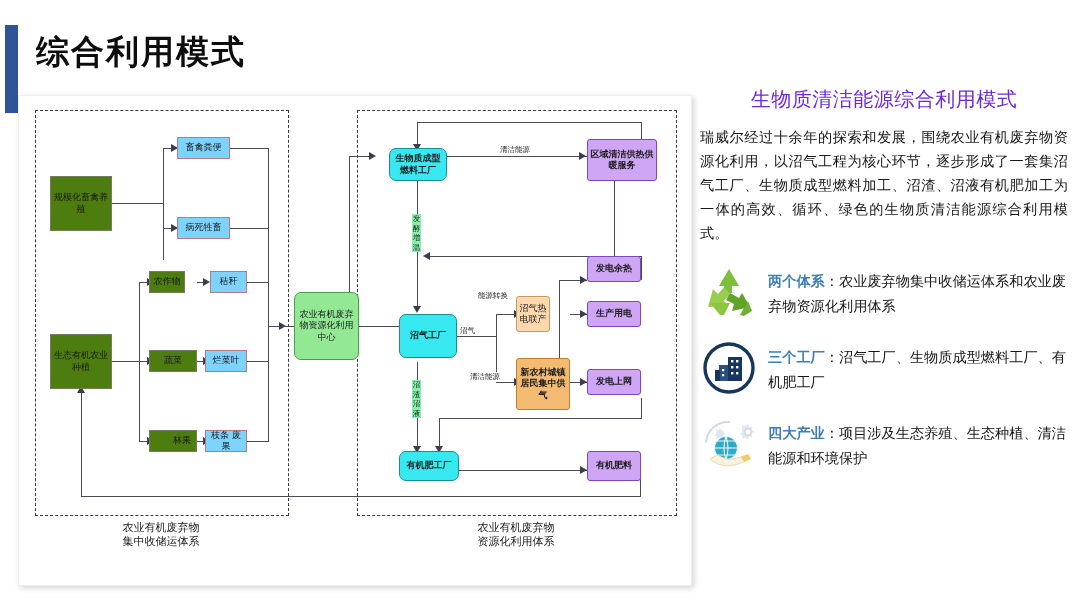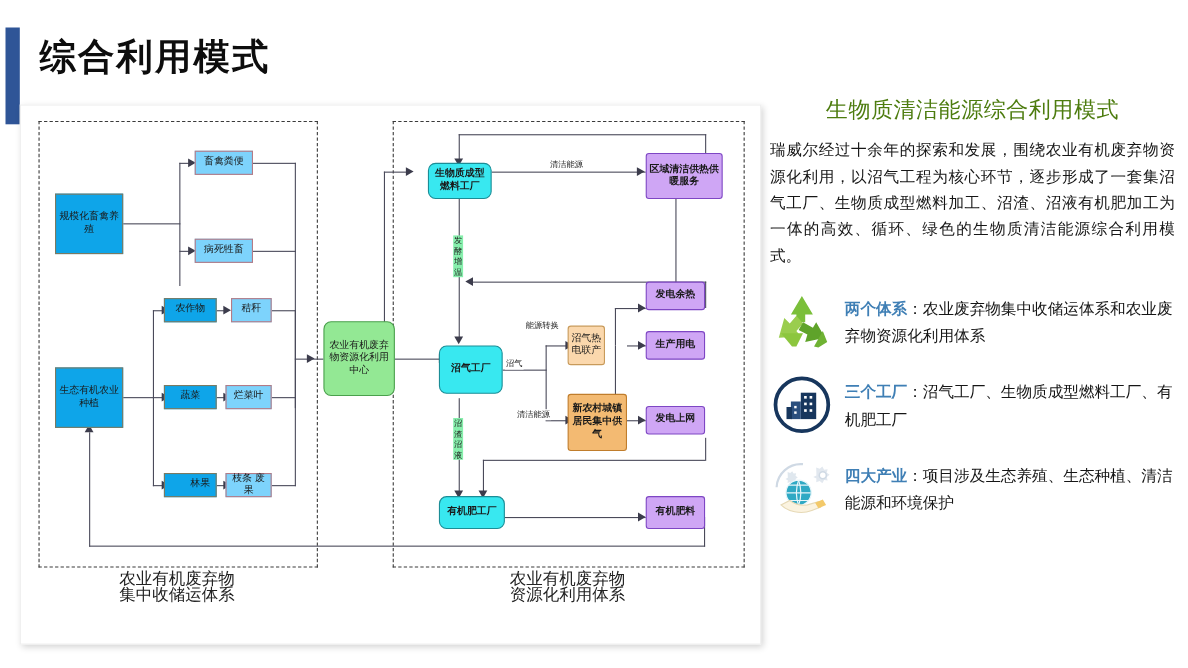--- a/index.html
+++ b/index.html
@@ -29,37 +29,37 @@
     box-shadow:2px 2px 6px rgba(0,0,0,.18);
     border:1px solid #efefef;
   }
   .dash-group{
     position:absolute;border:1.5px dashed #3a3a3a;
     background:transparent;
   }
   #group-left{left:16px;top:14px;width:252px;height:404px;}
   #group-right{left:338px;top:14px;width:318px;height:404px;}
   .group-caption{
-    position:absolute;text-align:center;font-size:15px;line-height:14px;
+    position:absolute;text-align:center;font-size:11px;line-height:14px;
     color:#222;white-space:pre-line;
   }
   #caption-left{left:16px;top:424px;width:252px;}
   #caption-right{left:338px;top:424px;width:318px;}
 
   
   .node{
     position:absolute;box-sizing:border-box;
     display:flex;align-items:center;justify-content:center;
     text-align:center;
     font-size:9px;line-height:11.5px;
     border:1px solid #6b6b6b;
     padding:1px 2px;
     font-family:"DejaVu Sans","Liberation Sans",sans-serif;
   }
-  .n-cream{background:#0ea5e9;border-color:#7a7a62;}
+  .n-cream{background:#4d7c0f;border-color:#7a7a62;}
   .n-pink{background:#7dd3fc;border-color:#b47b86;}
   .n-green{background:#93e894;border-color:#4aa04c;border-radius:7px;}
   .n-cyan{background:#38e8f0;border-color:#1b8d96;border-radius:7px;font-weight:bold;}
   .n-purple{background:#cfa6f5;border-color:#7e46c4;border-radius:3px;font-weight:bold;}
   .n-orange{background:#f3ba72;border-color:#c07d2c;border-radius:3px;font-weight:bold;}
   .n-orange-l{background:#fbd8ad;border-color:#c89a5a;border-radius:3px;}
 
   
   .ln{position:absolute;background:#4a4a5a;}
   .lh{height:1.3px;}
@@ -68,21 +68,21 @@
   .arw-r{border-top:4px solid transparent;border-bottom:4px solid transparent;border-left:7px solid #3c3c4c;}
   .arw-l{border-top:4px solid transparent;border-bottom:4px solid transparent;border-right:7px solid #3c3c4c;}
   .arw-d{border-left:4px solid transparent;border-right:4px solid transparent;border-top:7px solid #3c3c4c;}
   .arw-u{border-left:4px solid transparent;border-right:4px solid transparent;border-bottom:7px solid #3c3c4c;}
   .elabel{position:absolute;font-size:7.5px;color:#222;background:#fff;padding:0 1px;white-space:nowrap;}
   .elabel-v{position:absolute;font-size:7.5px;color:#222;background:#86efac;width:9px;text-align:center;line-height:9.5px;}
 
   
   #right-panel{position:absolute;left:700px;top:86px;width:368px;}
   #panel-title{
-    font-size:20px;text-align:center;color:#4d7c0f;letter-spacing:.5px;
+    font-size:20px;text-align:center;color:#6d28d9;letter-spacing:.5px;
     font-family:"DejaVu Sans","Liberation Sans",sans-serif;
   }
   #panel-paragraph{
     margin-top:12px;font-size:14.2px;line-height:24px;color:#161616;
     text-align:justify;
     font-family:"DejaVu Sans","Liberation Sans",sans-serif;
   }
   .feature-row{display:flex;align-items:flex-start;margin-top:18px;}
   .feature-icon{width:58px;height:58px;flex:0 0 58px;margin-right:10px;position:relative;}
   .feature-text{
@@ -206,21 +206,21 @@
   <div class="ln lv" style="left:622px;top:302px;height:21px;"></div>
   <div class="arw arw-d" style="left:416px;top:350px;"></div>
 
   <div class="ln lh" style="left:440px;top:374px;width:128px;"></div>
   <div class="arw arw-r" style="left:561px;top:370px;"></div>
 
   <div class="node n-cream" style="left:31px;top:80px;width:62px;height:55px;">规模化畜禽养殖</div>
   <div class="node n-pink" style="left:158px;top:41px;width:53px;height:22px;">畜禽粪便</div>
   <div class="node n-pink" style="left:158px;top:121px;width:53px;height:22px;">病死牲畜</div>
 
-  <div class="node n-cream" style="left:130px;top:175px;width:48px;height:22px;">农作物</div>
+  <div class="node n-cream" style="left:130px;top:175px;width:36px;height:22px;">农作物</div>
   <div class="node n-pink" style="left:191px;top:175px;width:37px;height:22px;">秸秆</div>
 
   <div class="node n-cream" style="left:31px;top:238px;width:62px;height:55px;">生态有机农业种植</div>
   <div class="node n-cream" style="left:130px;top:254px;width:48px;height:22px;">蔬菜</div>
   <div class="node n-pink" style="left:186px;top:254px;width:42px;height:22px;">烂菜叶</div>
 
   <div class="node n-cream" style="left:130px;top:334px;width:48px;height:22px;padding-left:20px;">林果</div>
   <div class="node n-pink" style="left:186px;top:334px;width:42px;height:22px;">枝条 废果</div>
 
   <div class="node n-green" style="left:275px;top:196px;width:65px;height:68px;">农业有机废弃物资源化利用中心</div>

